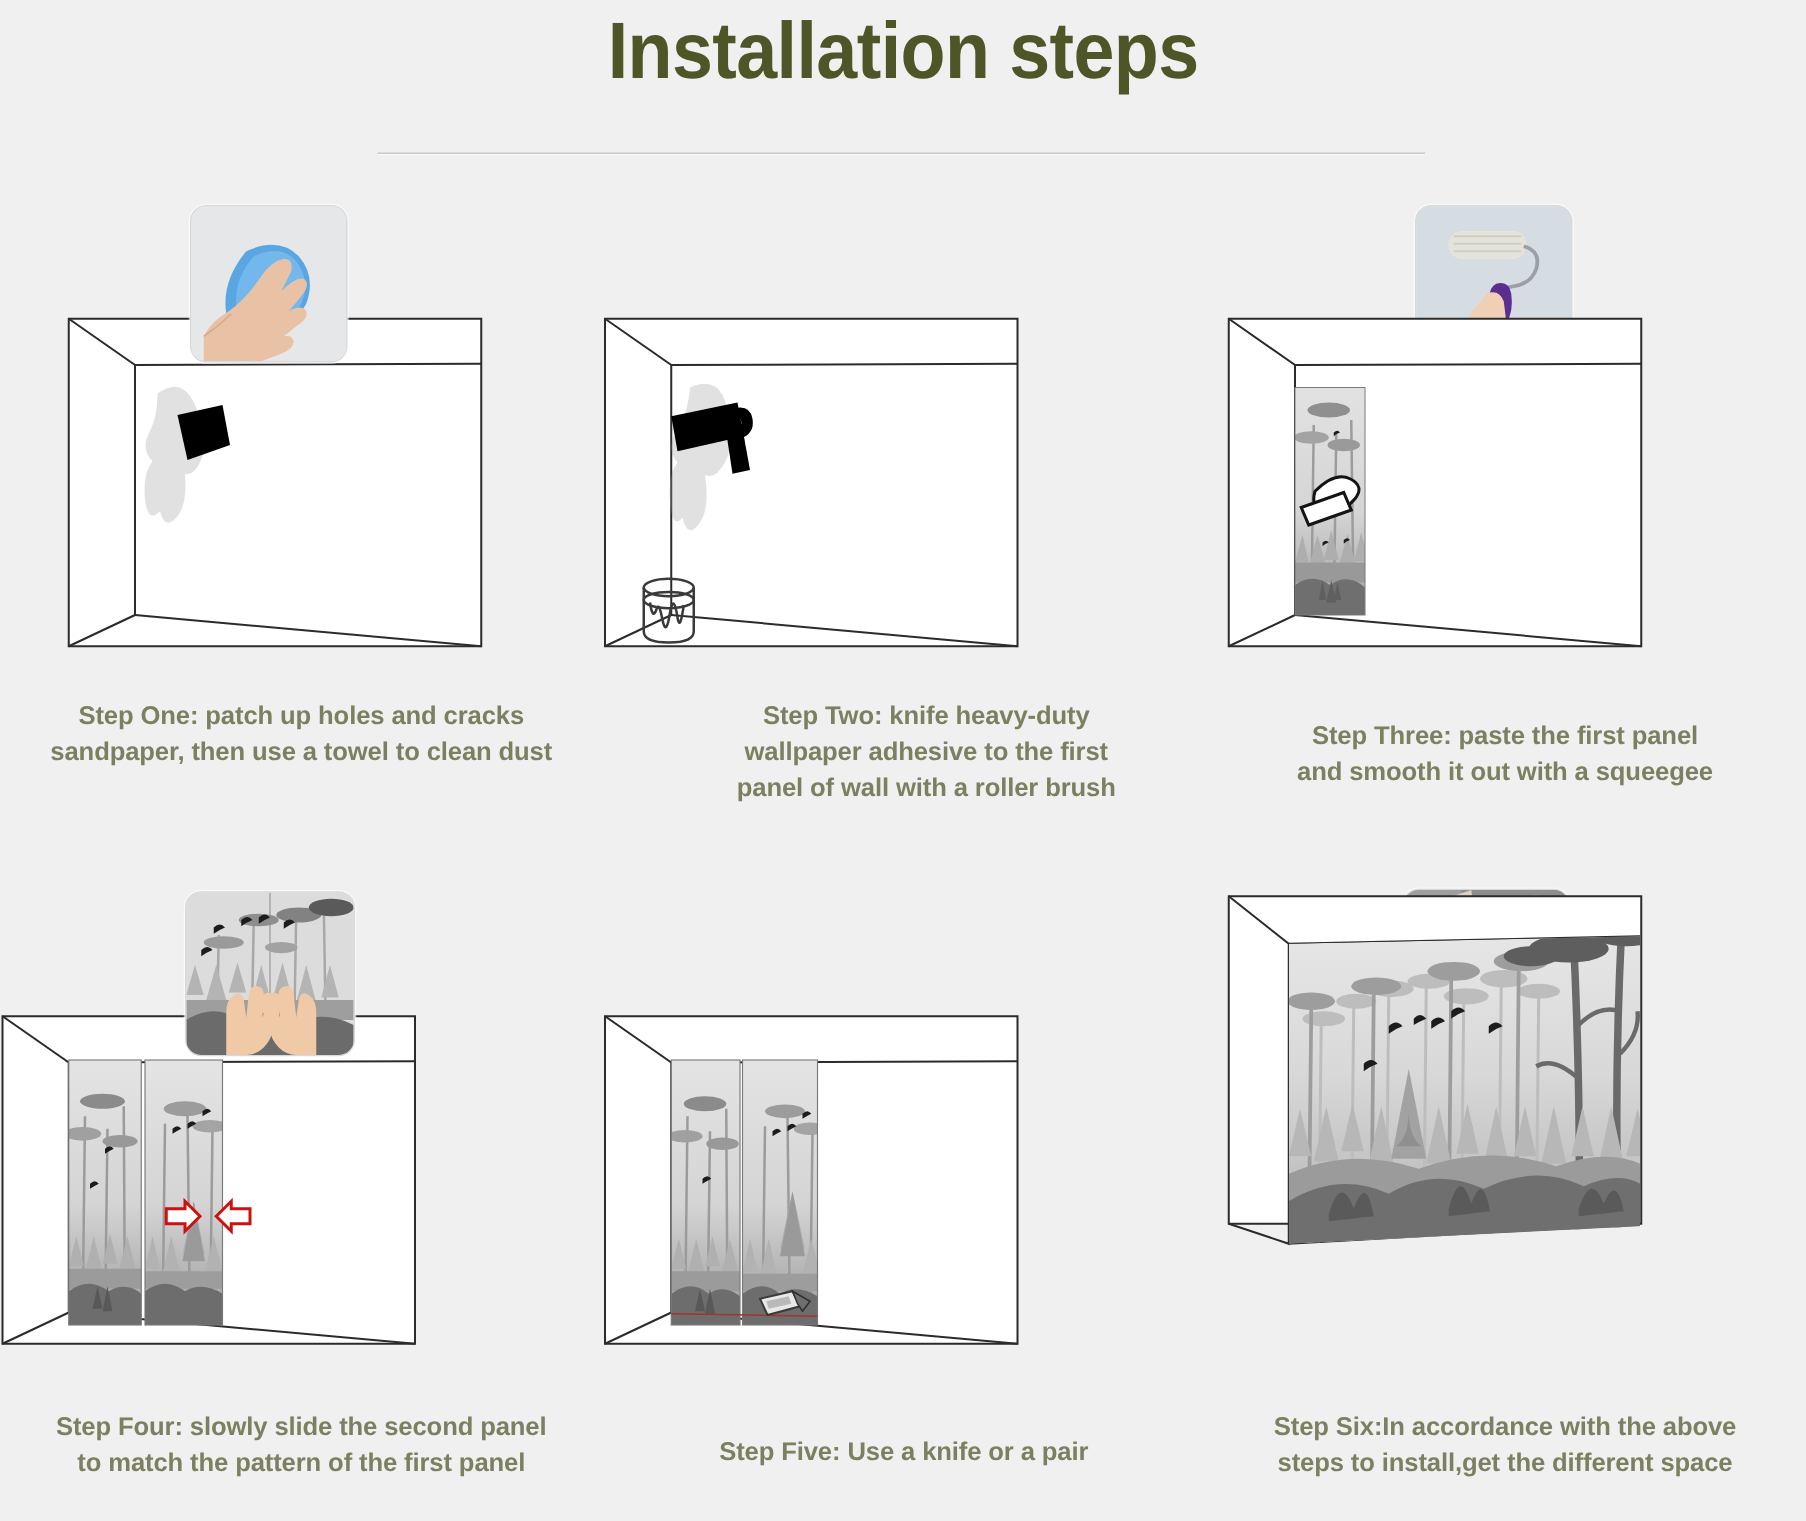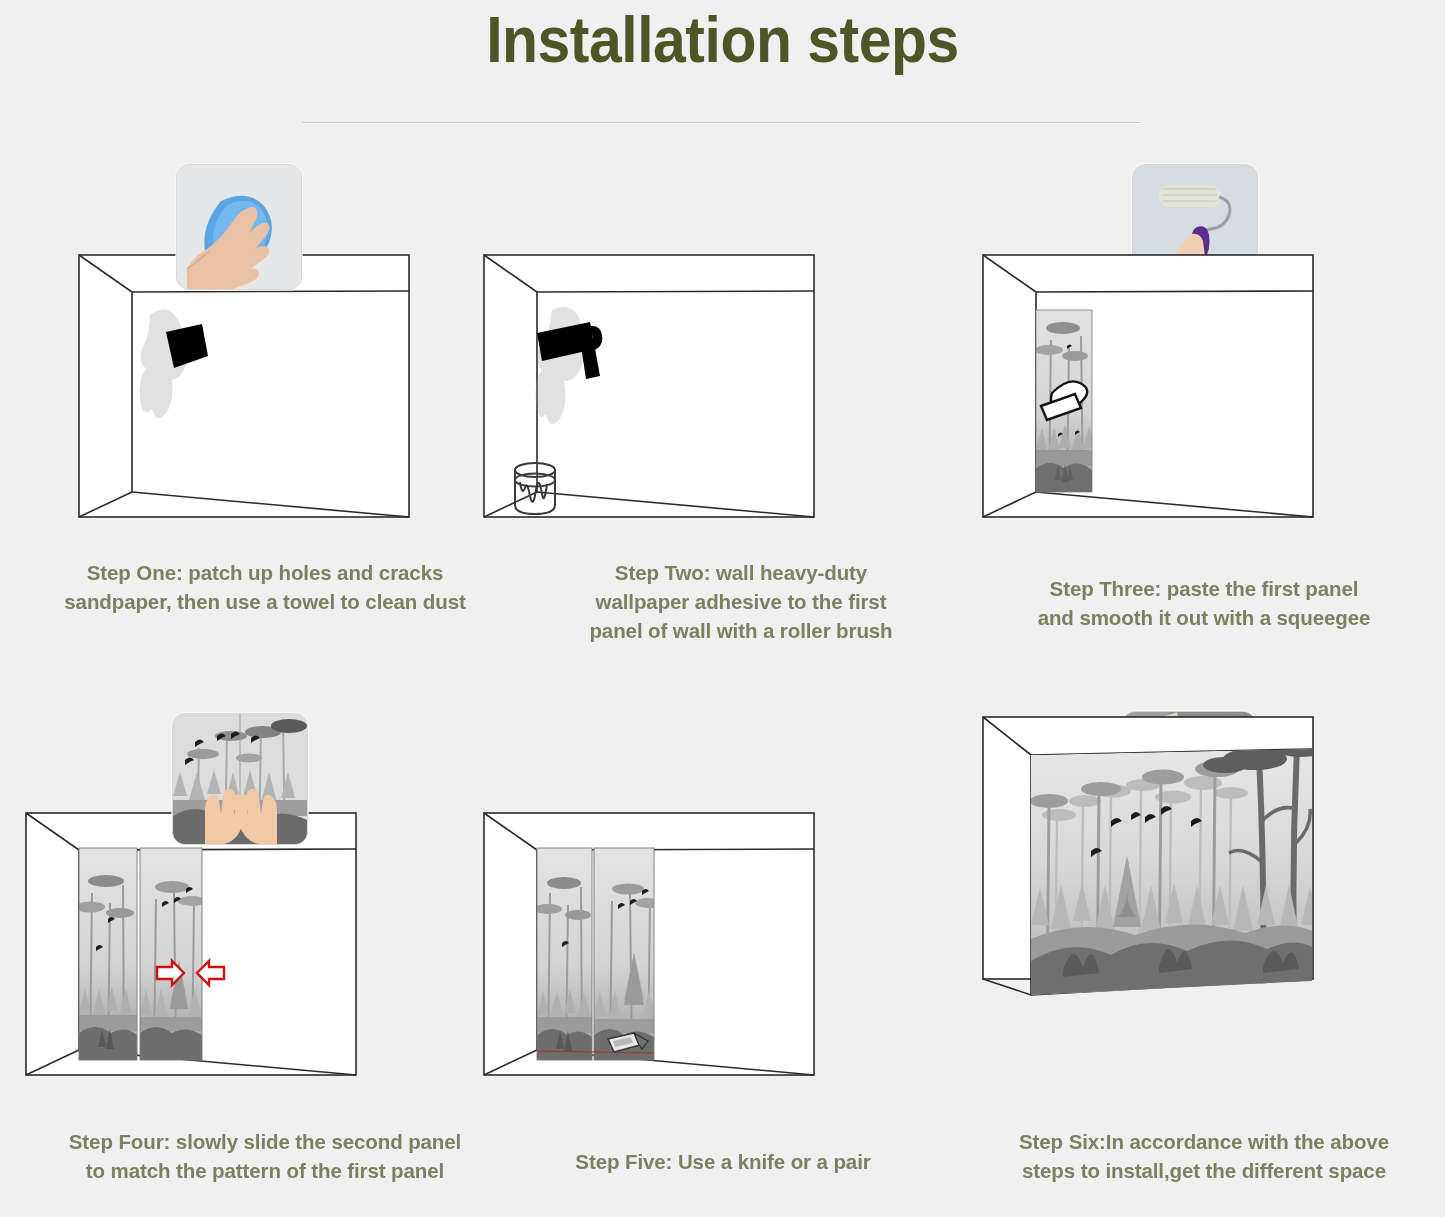--- a/index.html
+++ b/index.html
@@ -26,21 +26,21 @@
   }
   .divider{
     position:absolute;top:122px;left:302px;width:838px;height:2px;
     background:linear-gradient(to bottom,#c9c9c4 0 1px,#fbfbfb 1px 2px);
   }
 
   
   .grid{position:absolute;top:150px;left:0;width:1445px;}
   .row{position:relative;height:535px;}
   .cell{position:absolute;top:0;width:482px;height:535px;}
-  .c0{left:0px;margin-left:24px;}.c1{left:482px;}.c2{left:963px;}
+  .c0{left:0px;}.c1{left:482px;}.c2{left:963px;}
 
   .scene{position:absolute;left:0;top:0;width:482px;height:410px;}
   .caption{
     position:absolute;left:0;width:482px;
     top:408px;
     text-align:center;
     font-size:20.5px;
     font-weight:bold;
     color:#7d8060;
     line-height:1.42;
@@ -159,21 +159,21 @@
 
             <path d="M64,62 q10,-3 12,8 q2,14 -4,24 q-6,8 -12,2 q-4,-8 -2,-22 q1,-10 6,-12z" fill="#5b2d8e"></path>
 
             <g fill="#f0cfb4">
               <path d="M56,70 q10,-4 14,6 l2,16 q8,-6 12,2 q4,10 -4,18 l-8,12
                        L46,124 L40,124 L40,104 q0,-16 8,-24 q6,-6 8,-10z"></path>
             </g>
           </svg>
         </div>
         <div class="caption" style="left:18px;width:482px;">
-          <span>Step Two: wall heavy-duty</span>
+          <span>Step Two: knife heavy-duty</span>
           <span>wallpaper adhesive to the first</span>
           <span>panel of wall with a roller brush</span>
         </div>
       </div>
 
       <div class="cell c2">
         <div class="scene">
           <svg width="482" height="410" viewBox="0 0 482 410">
             <defs>
               <linearGradient id="panelbg3" x1="0" y1="0" x2="0" y2="1">

